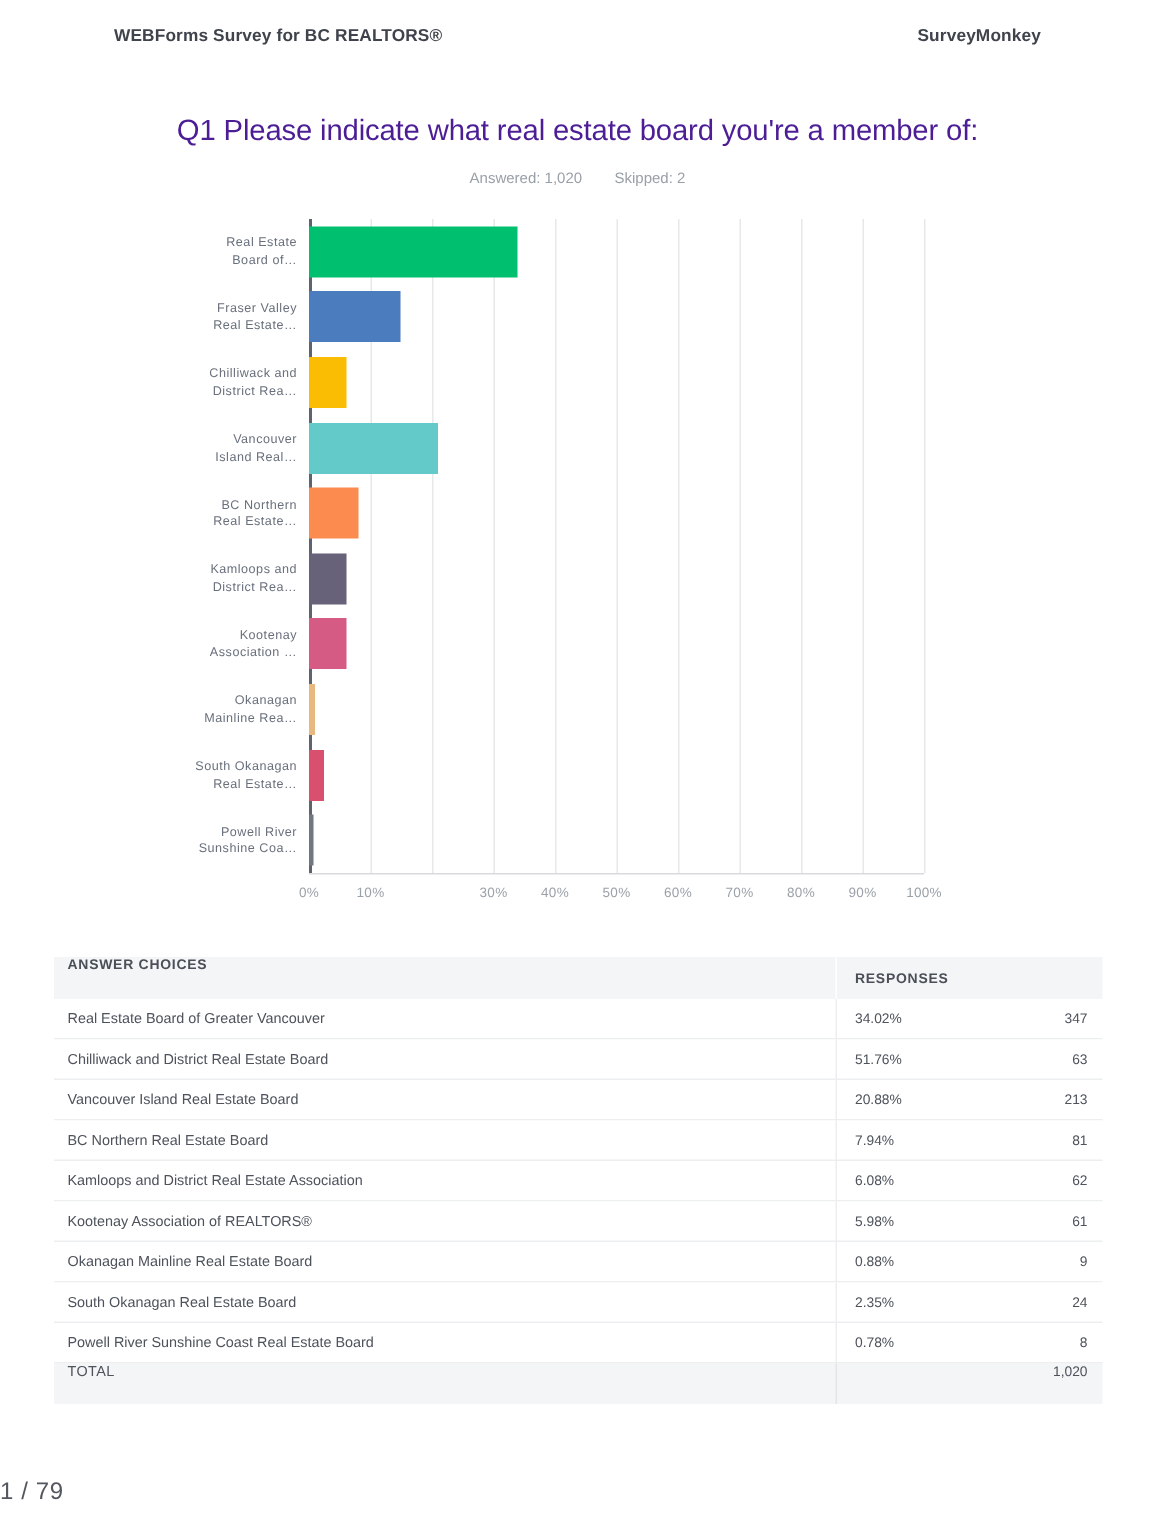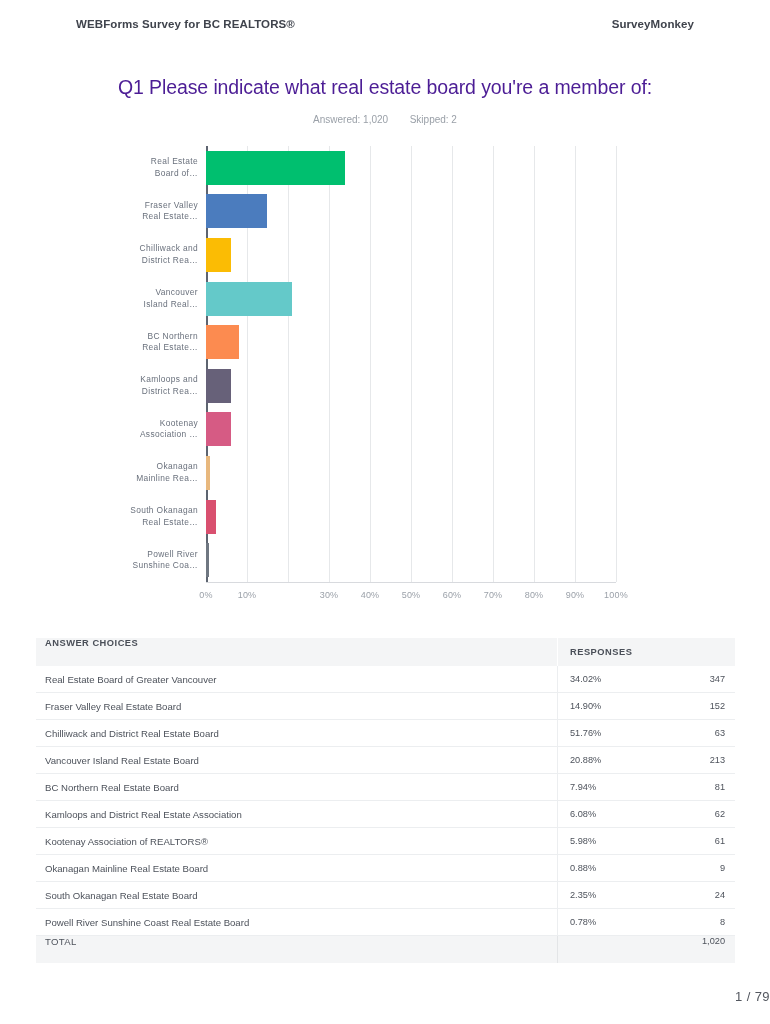--- a/index.html
+++ b/index.html
@@ -260,22 +260,22 @@
     border-left: 1px solid #e3e5e7;
     background: #f4f5f6;
   }
 
   
   .footer {
     position: absolute;
     bottom: 20px;
     left: 0;
     width: 770px;
-    text-align: right;
-    font-size: 13px;
+    text-align: left;
+    font-size: 16px;
     color: #53575f;
     letter-spacing: 0.4px;
   }
 </style>
 </head>
 <body>
 
 <div class="page">
 
   <div class="run-header">
@@ -403,25 +403,20 @@
       <div class="th-choices">ANSWER CHOICES</div>
       <div class="th-resp">RESPONSES</div>
     </div>
     <div id="table-body">
         <div class="t-row">
           <div class="td-choice">Real Estate Board of Greater Vancouver</div>
           <div class="td-pct">34.02%</div>
           <div class="td-count">347</div>
         </div>
         <div class="t-row">
-          <div class="td-choice">Fraser Valley Real Estate Board</div>
-          <div class="td-pct">14.90%</div>
-          <div class="td-count">152</div>
-        </div>
-        <div class="t-row">
           <div class="td-choice">Chilliwack and District Real Estate Board</div>
           <div class="td-pct">51.76%</div>
           <div class="td-count">63</div>
         </div>
         <div class="t-row">
           <div class="td-choice">Vancouver Island Real Estate Board</div>
           <div class="td-pct">20.88%</div>
           <div class="td-count">213</div>
         </div>
         <div class="t-row">

